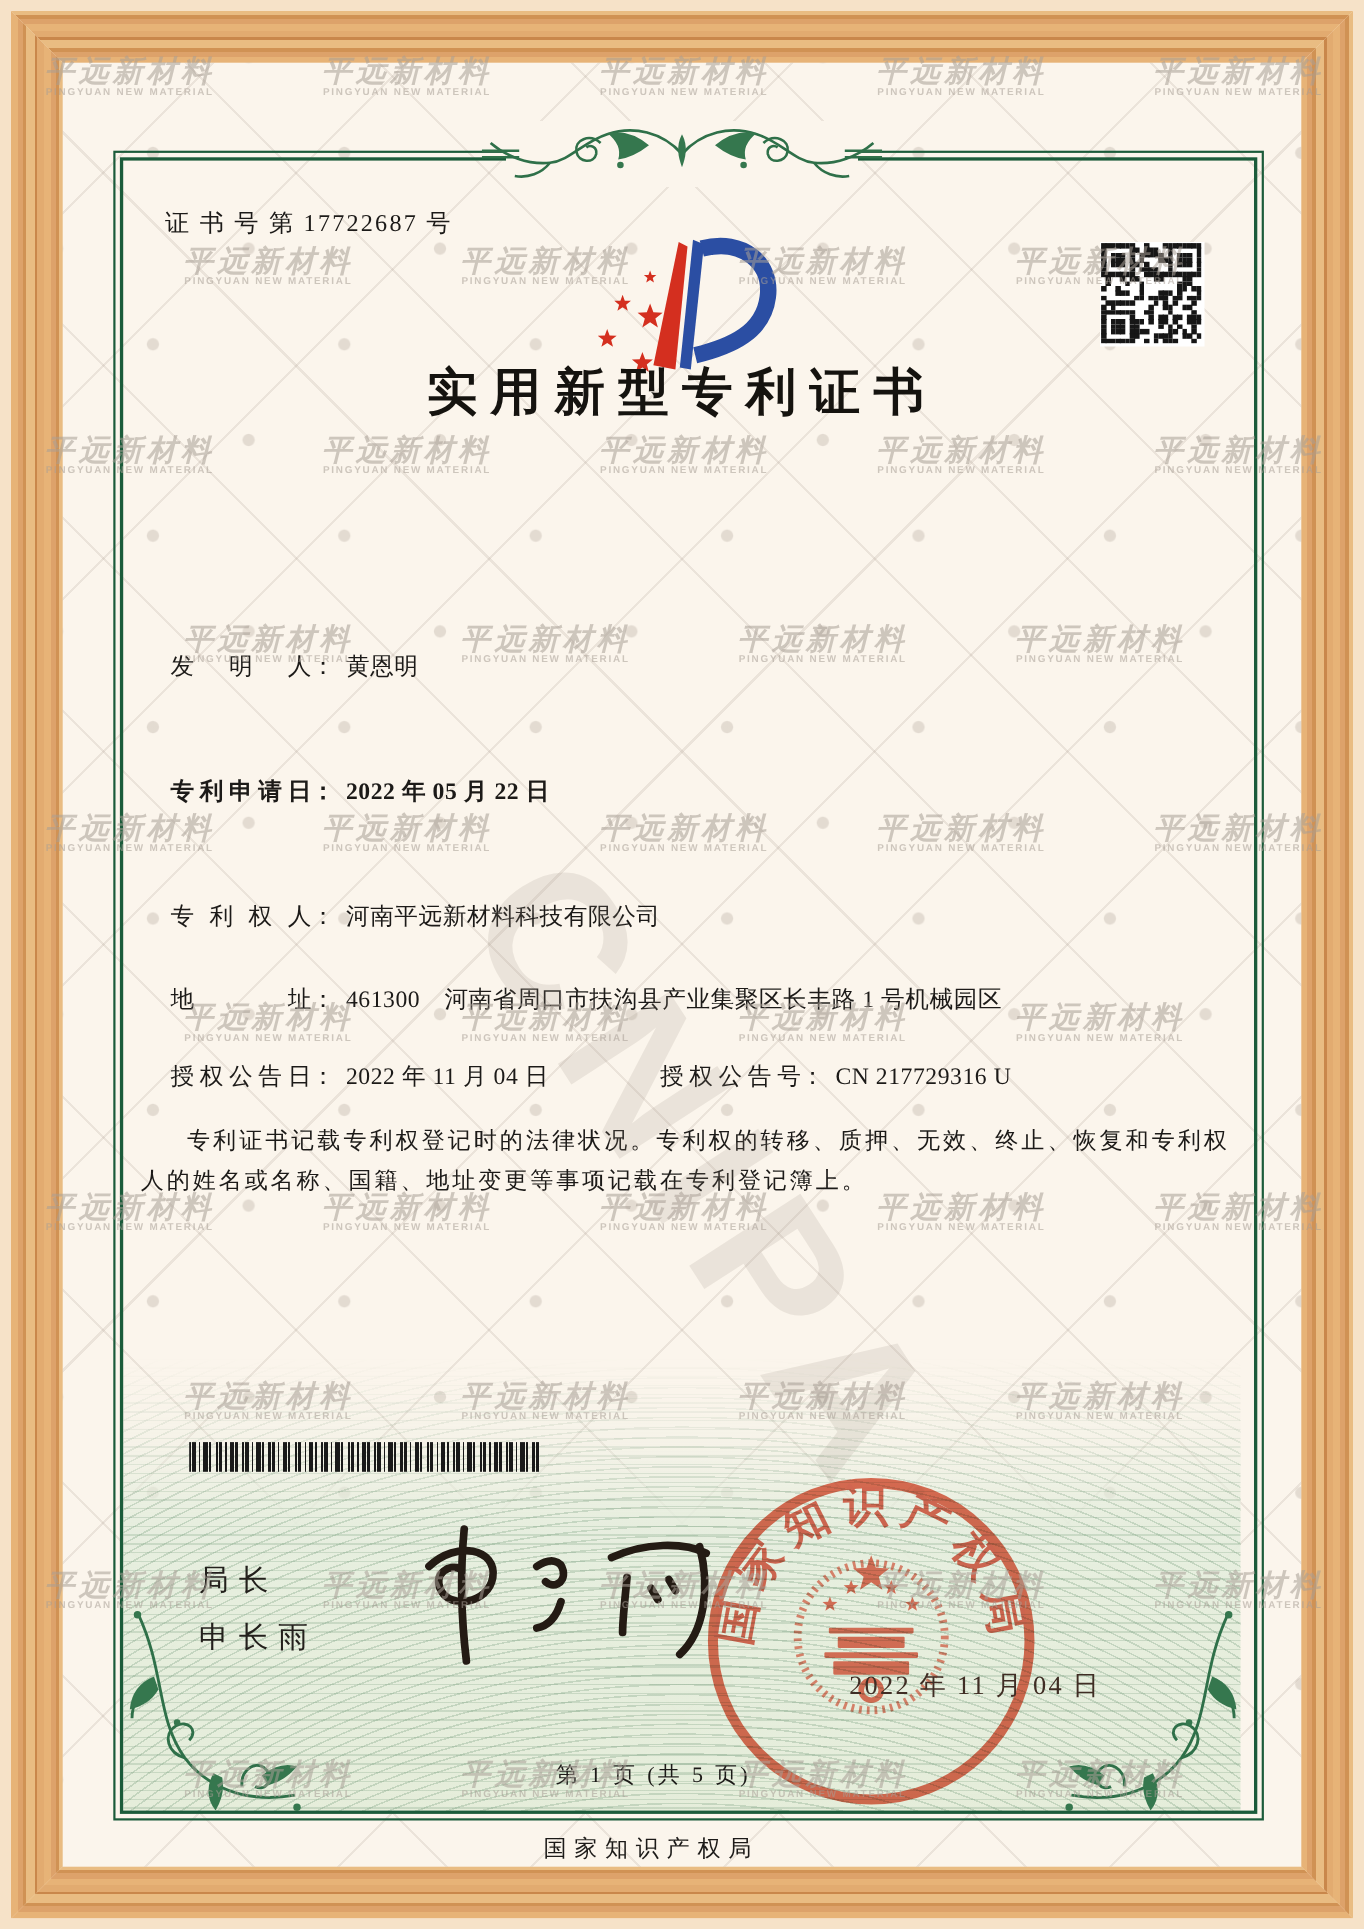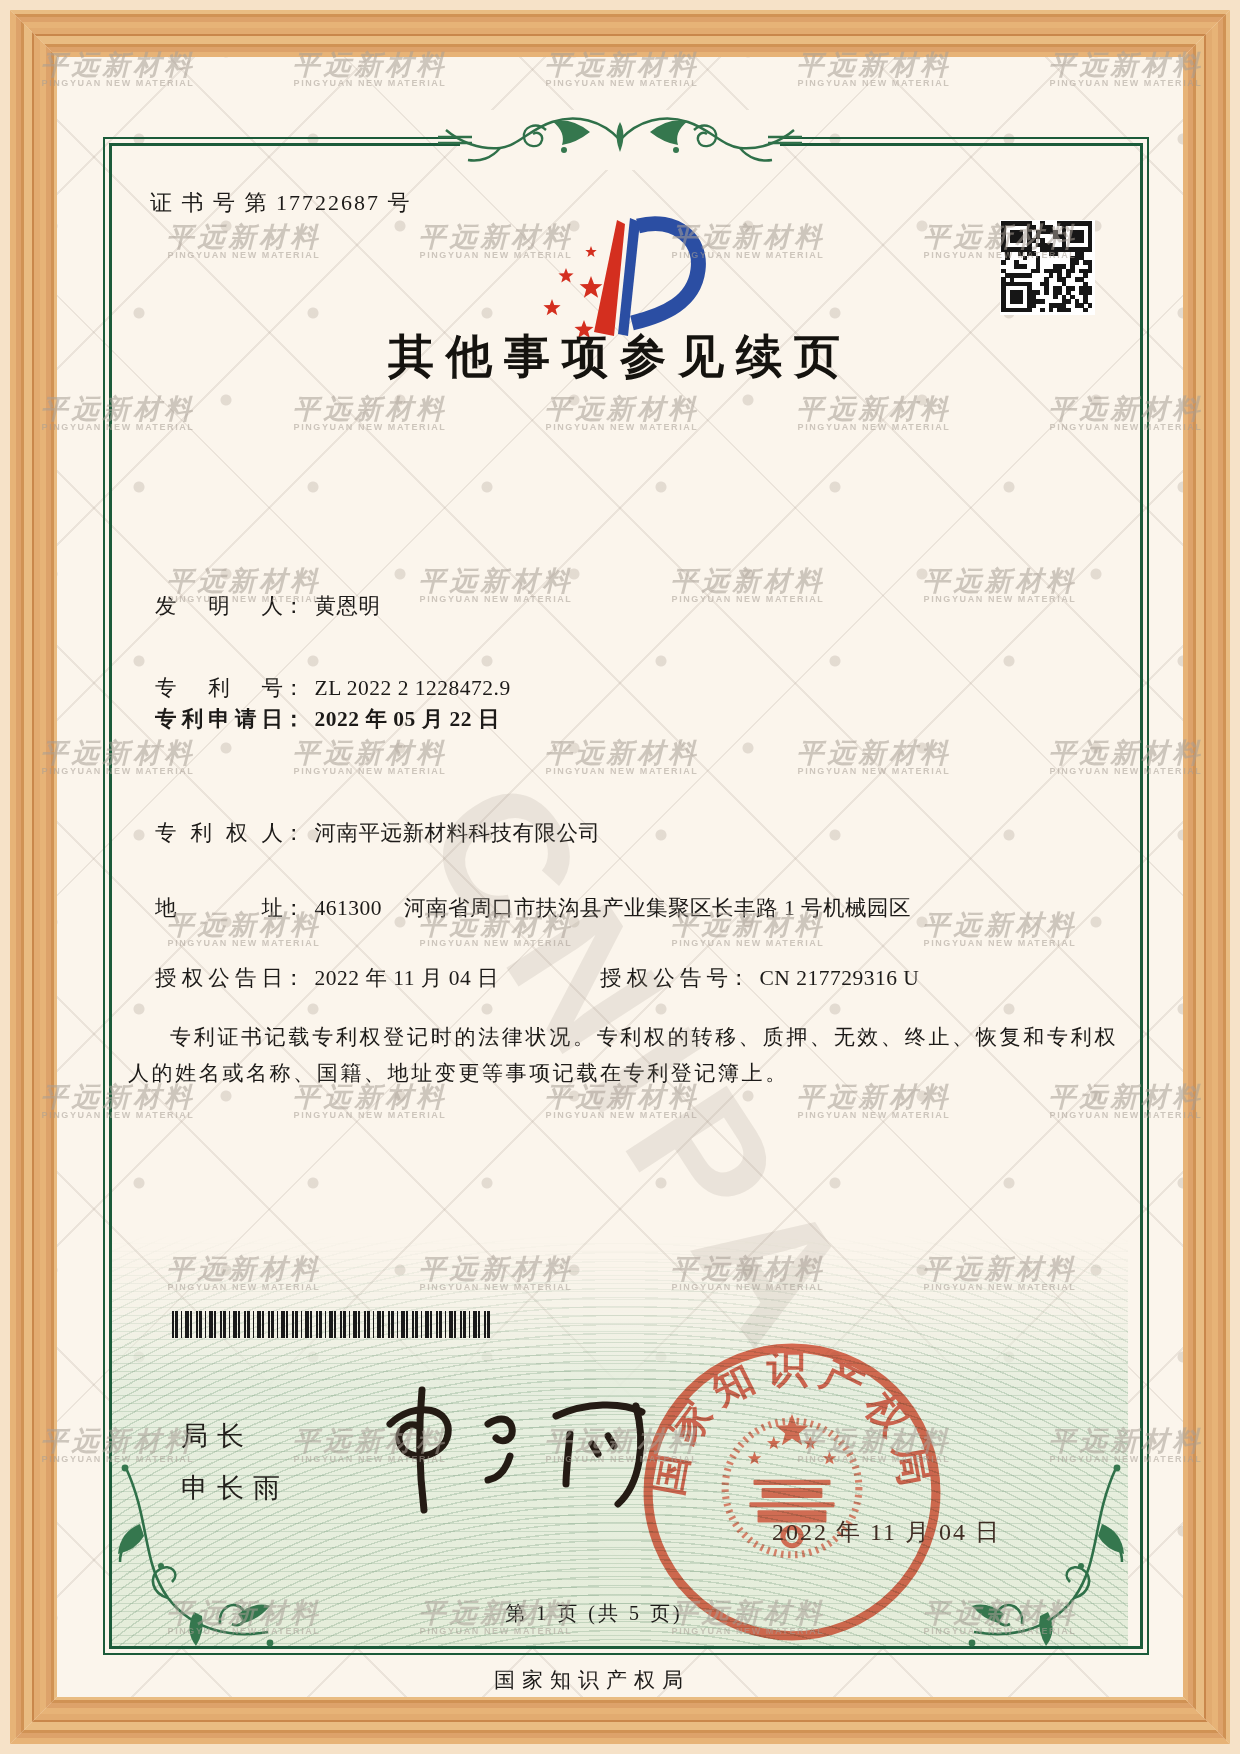--- a/index.html
+++ b/index.html
@@ -396,25 +396,24 @@
       <i style="left: 26px; top: 86.6667px; width: 4.63333px; height: 4.63333px;"></i>
       <i style="left: 39px; top: 86.6667px; width: 4.63333px; height: 4.63333px;"></i>
       <i style="left: 47.6667px; top: 86.6667px; width: 4.63333px; height: 4.63333px;"></i>
       <i style="left: 56.3333px; top: 86.6667px; width: 4.63333px; height: 4.63333px;"></i>
       <i style="left: 60.6667px; top: 86.6667px; width: 4.63333px; height: 4.63333px;"></i>
       <i style="left: 65px; top: 86.6667px; width: 4.63333px; height: 4.63333px;"></i>
       <i style="left: 82.3333px; top: 86.6667px; width: 4.63333px; height: 4.63333px;"></i>
     </div>
   </div>
 
-<h1 class="abs title">其他事项参见续页</h1>
+<h1 class="abs title">实用新型专利证书</h1>
 
 <div class="abs fields" id="fields">
     <div class="frow" style="top: 591px;"><span class="flabel">发明人</span><span class="fcolon">：</span><span class="fvalue">黄恩明</span></div>
-    <div class="frow" style="top: 673px;"><span class="flabel">专利号</span><span class="fcolon">：</span><span class="fvalue">ZL 2022 2 1228472.9</span></div>
     <div class="frow" style="top: 704px; font-weight: bold;"><span class="flabel">专利申请日</span><span class="fcolon">：</span><span class="fvalue">2022 年 05 月 22 日</span></div>
     <div class="frow" style="top: 818px;"><span class="flabel">专利权人</span><span class="fcolon">：</span><span class="fvalue">河南平远新材料科技有限公司</span></div>
     <div class="frow" style="top: 893px;"><span class="flabel">地址</span><span class="fcolon">：</span><span class="fvalue">461300　河南省周口市扶沟县产业集聚区长丰路 1 号机械园区</span></div>
   </div>
 
 <div class="frow abs" style="top:963px;z-index:5;">
   <span class="flabel">授权公告日</span><span class="fcolon">：</span><span class="fvalue">2022 年 11 月 04 日</span>
   <span class="grant2">
     <span class="flabel">授权公告号</span><span class="fcolon">：</span><span class="fvalue">CN 217729316 U</span>
   </span>

